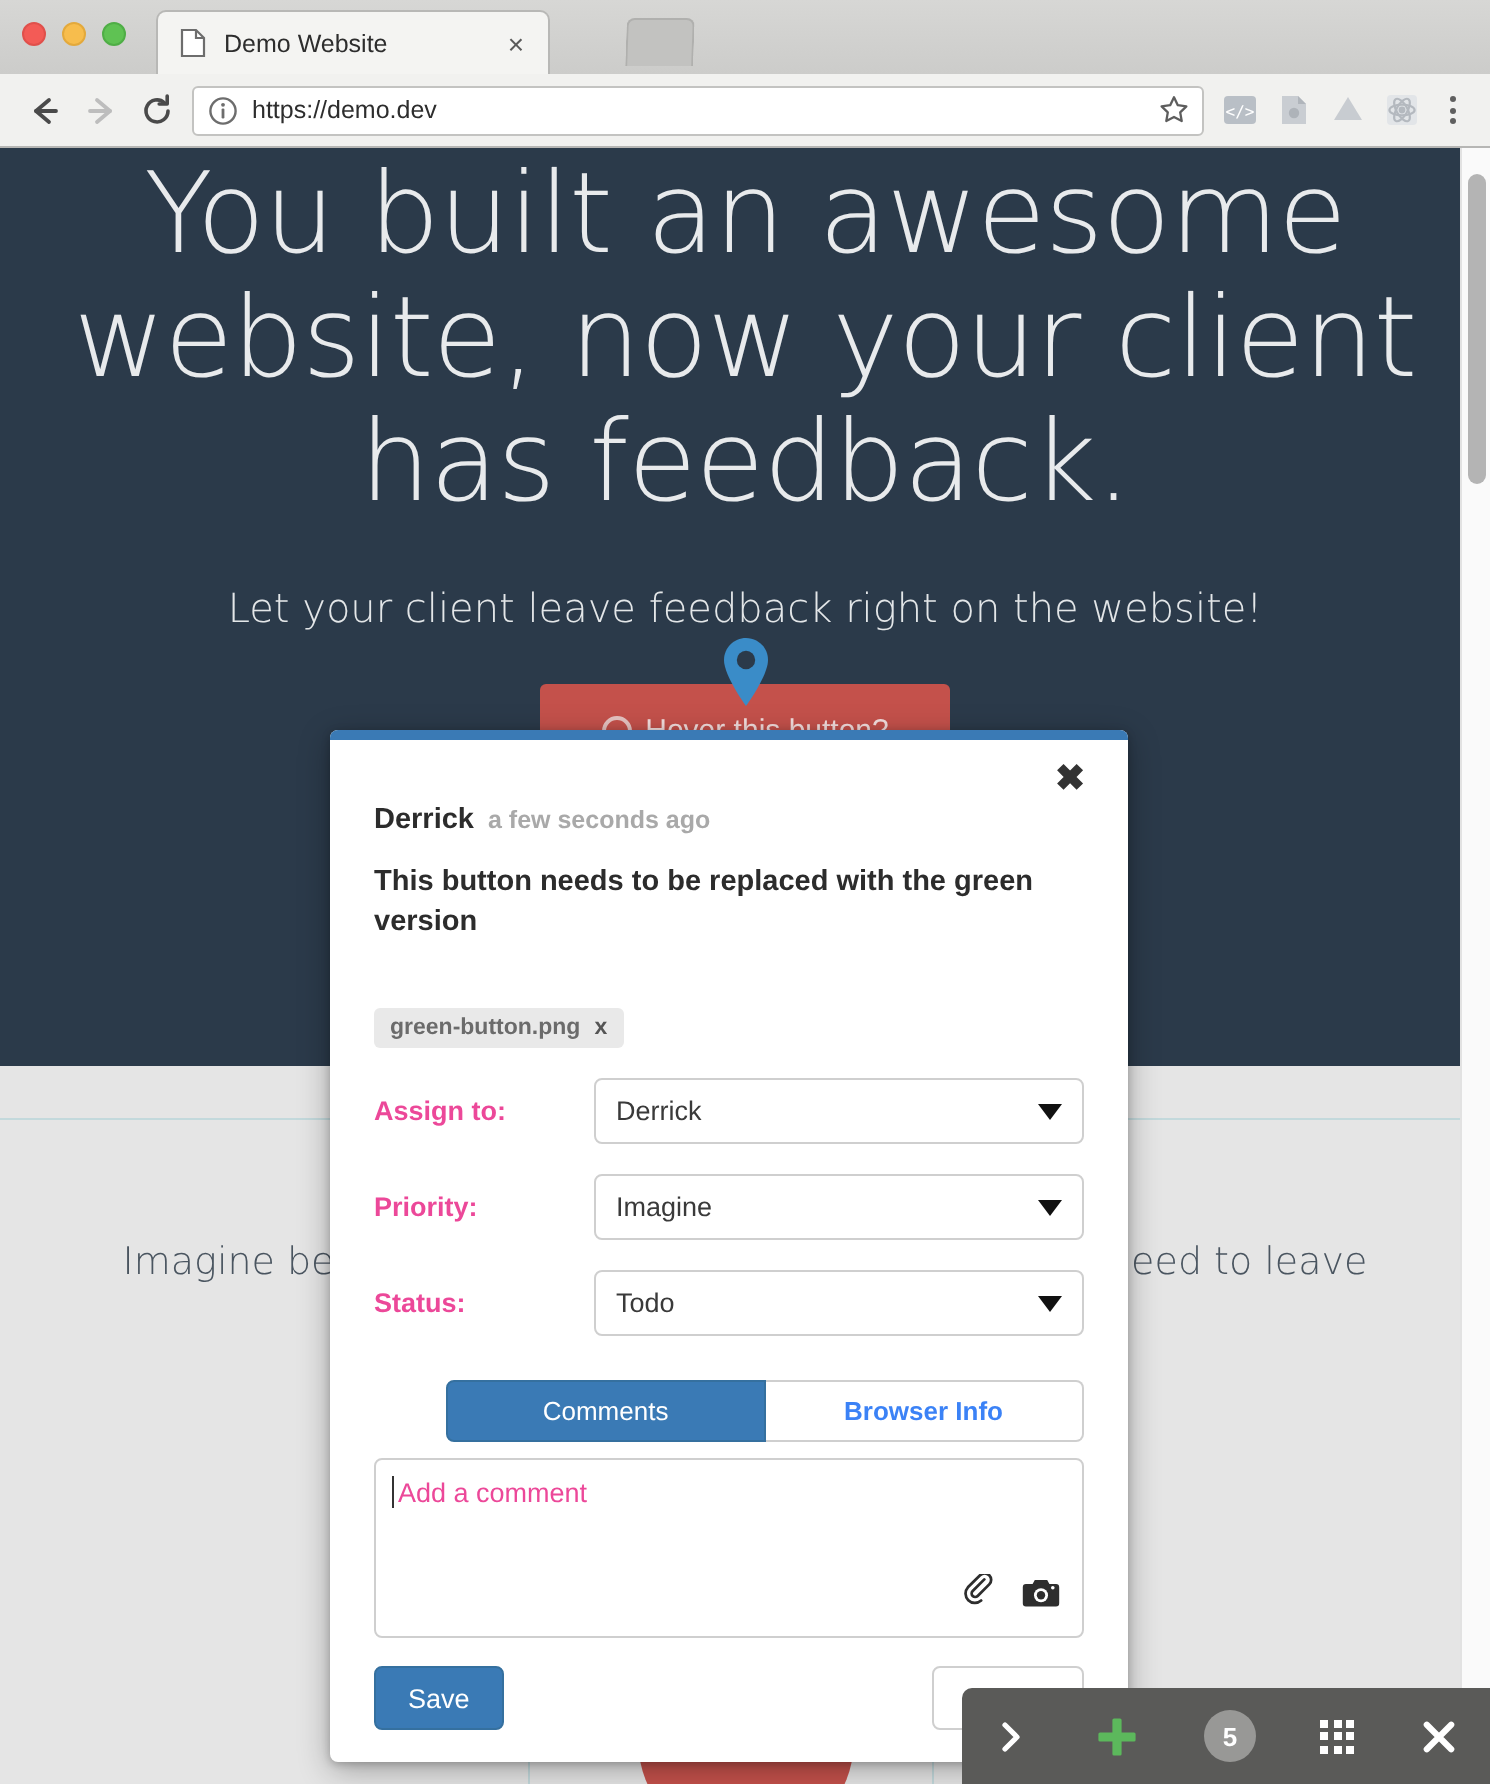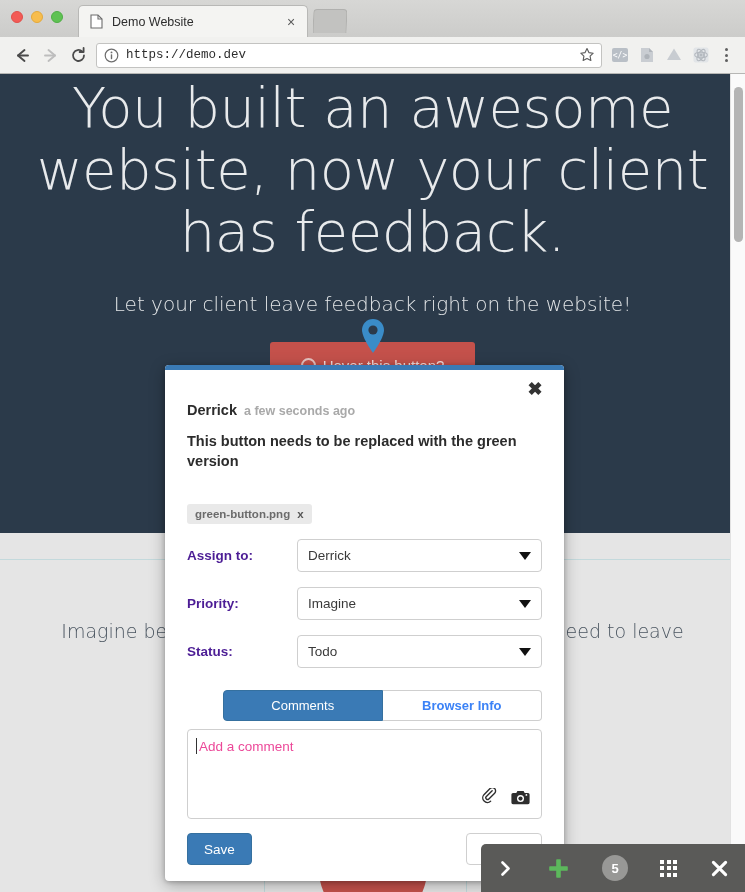--- a/index.html
+++ b/index.html
@@ -27,21 +27,21 @@
     position: absolute; top: 11px; left: 11px;
     display: flex; gap: 8px; align-items: center;
   }
   .tl { width: 12px; height: 12px; border-radius: 50%; display: block; }
   .tl.red { background: #f35b56; border: 1px solid #e0504b; }
   .tl.yellow { background: #f7bd4d; border: 1px solid #e3a93c; }
   .tl.green { background: #5fc253; border: 1px solid #4fae46; }
 
   .tab {
     position: absolute; top: 5px; left: 78px;
-    width: 230px; height: 32px;
+    width: 197px; height: 32px;
     background: #f4f4f2;
     border: 1px solid #b8b8b6;
     border-bottom: none;
     border-radius: 5px 5px 0 0;
     display: flex; align-items: center;
     padding: 0 8px;
   }
   .tab-favicon {
     width: 13px; height: 15px; margin-right: 9px; margin-left: 3px;
     position: relative; flex: 0 0 auto;
@@ -84,21 +84,21 @@
     background: #ffffff;
     border: 1px solid #c3c3c1;
     border-radius: 3px;
     margin: 0 6px 0 4px;
     display: flex; align-items: center;
     padding: 0 6px 0 7px;
   }
   .omni-info { width: 15px; height: 15px; flex: 0 0 auto; margin-right: 7px; }
   .omni-url {
     flex: 1 1 auto; font-size: 12.5px; color: #2d2d2d;
-    white-space: nowrap; overflow: hidden; font-family: Liberation Mono, monospace;
+    white-space: nowrap; overflow: hidden;
   }
   .omni-star { width: 16px; height: 16px; flex: 0 0 auto; }
 
   .ext-icons { display: flex; align-items: center; gap: 3px; flex: 0 0 auto; }
   .ext-btn {
     width: 24px; height: 24px;
     display: flex; align-items: center; justify-content: center;
   }
   .menu-dots {
     width: 22px; height: 24px;
@@ -257,21 +257,21 @@
     font-size: 11.5px; font-weight: bold; color: #6b6b6b;
   }
   .attach-chip .x { color: #555; font-weight: bold; }
 
   .field-row {
     display: flex; align-items: center;
     margin-top: 15px;
   }
   .field-label {
     width: 110px; flex: 0 0 auto;
-    font-size: 13.5px; font-weight: bold; color: #4c1d95;
+    font-size: 13.5px; font-weight: bold; color: #ec4899;
   }
   .select {
     flex: 1 1 auto; height: 33px;
     border: 1px solid #cfcfcf;
     border-radius: 4px;
     background: #fff;
     display: flex; align-items: center;
     padding: 0 10px;
     position: relative;
   }

